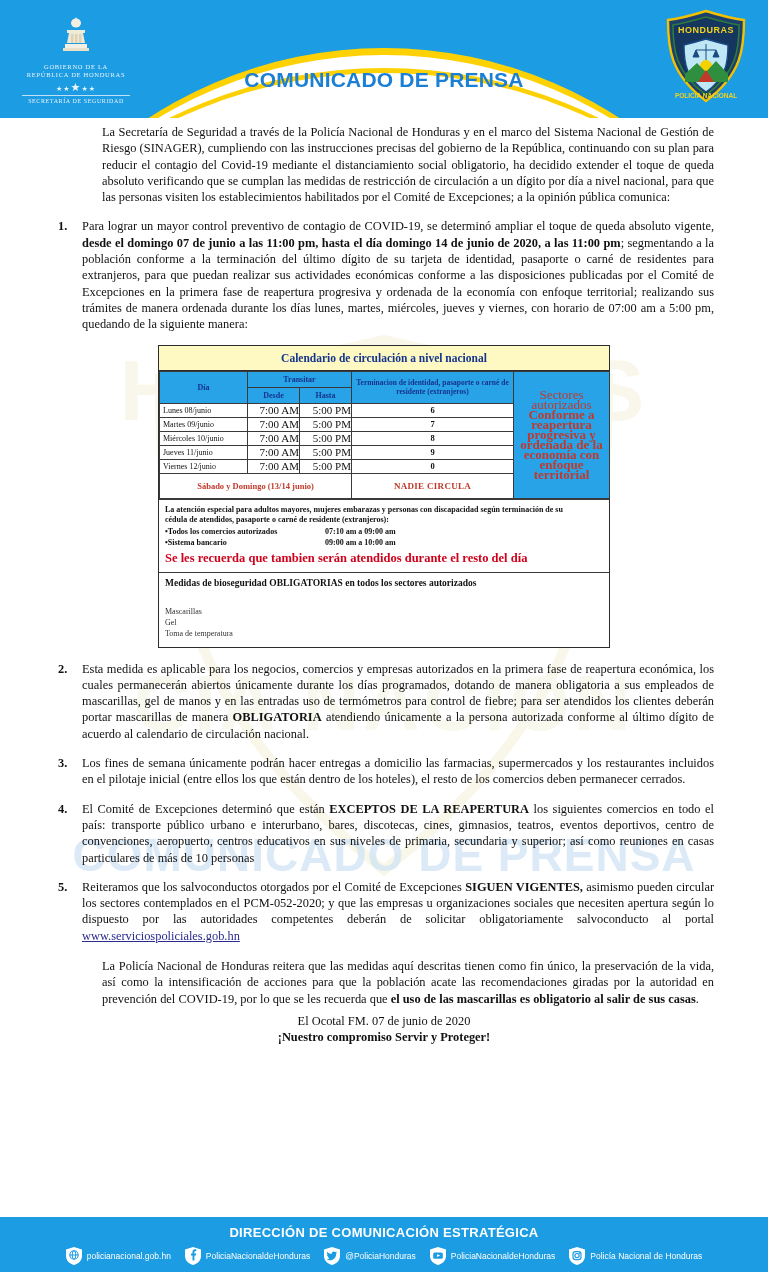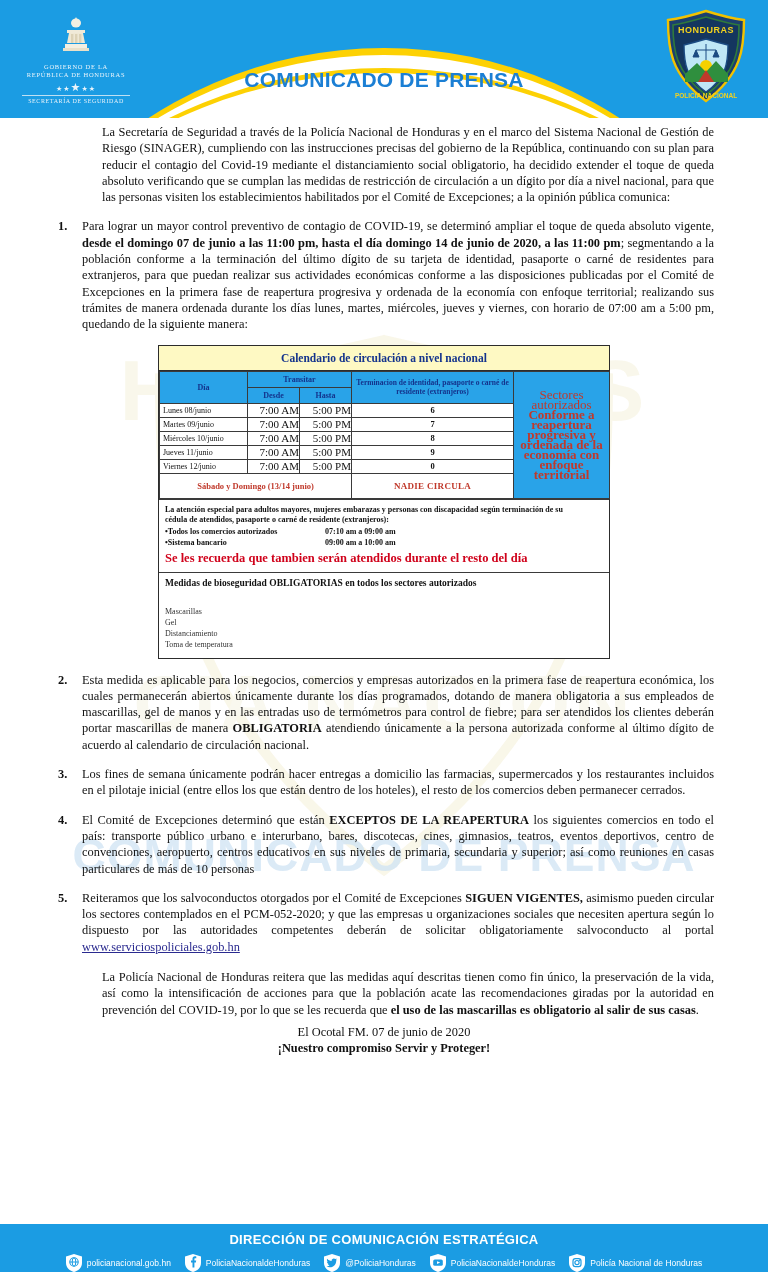--- a/index.html
+++ b/index.html
@@ -124,21 +124,21 @@
 
   
   .signoff {
     position: relative; z-index: 2; text-align: center; margin-top: 6px;
     font-size: 12.4px; line-height: 16px; color: #111;
   }
   .signoff .b { font-weight: bold; }
 
   
   .footer {
-    position: absolute; left: 0; bottom: 0; width: 768px; height: 48px;
+    position: absolute; left: 0; bottom: 0; width: 768px; height: 55px;
     background: #1b9ce3; color: #ffffff;
   }
   .footer-title {
     text-align: center; font-family: "Liberation Sans", sans-serif;
     font-weight: bold; font-size: 13px; letter-spacing: 0.3px; padding-top: 8px;
   }
   .socials { display: flex; justify-content: center; align-items: center; gap: 14px; margin-top: 7px; }
   .social { display: flex; align-items: center; gap: 5px; }
   .social .lbl {
     font-family: "Liberation Sans", sans-serif; font-size: 8.5px; color: #ffffff; white-space: nowrap;
@@ -295,21 +295,20 @@
           <div>09:00 am a 10:00 am</div>
         </div>
         <div class="note-red">Se les recuerda que tambien serán atendidos durante el resto del día</div>
       </div>
 
       <div class="bios">
         <div class="bios-title">Medidas de bioseguridad OBLIGATORIAS en todos los sectores autorizados</div>
         <ul>
           <li>Mascarillas</li>
           <li>Gel</li>
-          <li>Distanciamiento</li>
           <li>Toma de temperatura</li>
         </ul>
       </div>
     </div>
 
     <div class="item">
       <div class="num">2.</div>
       <div class="txt">
         <span>Esta medida es aplicable para los negocios, comercios y empresas autorizados en la primera fase de reapertura económica, los cuales permanecerán abiertos únicamente durante los días programados, dotando de manera obligatoria a sus empleados de mascarillas, gel de manos y en las entradas uso de termómetros para control de fiebre; para ser atendidos los clientes deberán portar mascarillas de manera </span><b>OBLIGATORIA</b><span> atendiendo únicamente a la persona autorizada conforme al último dígito de acuerdo al calendario de circulación nacional.</span>
       </div>

